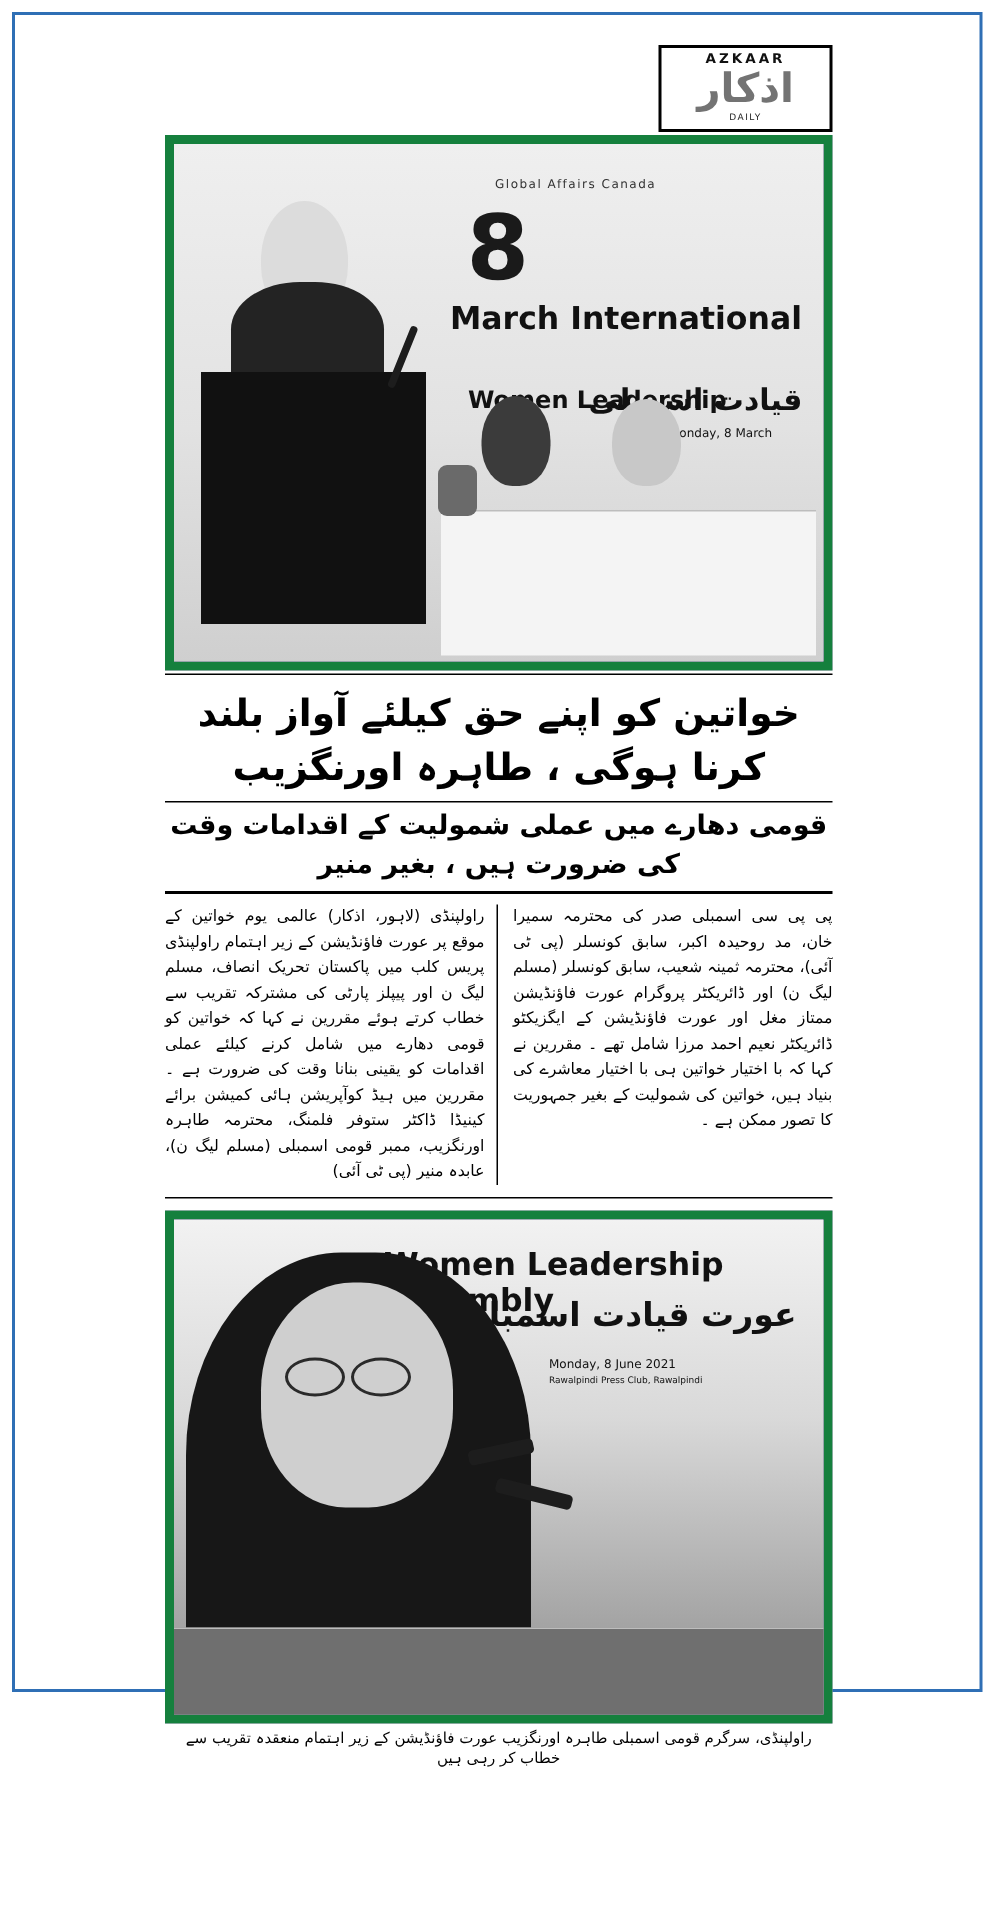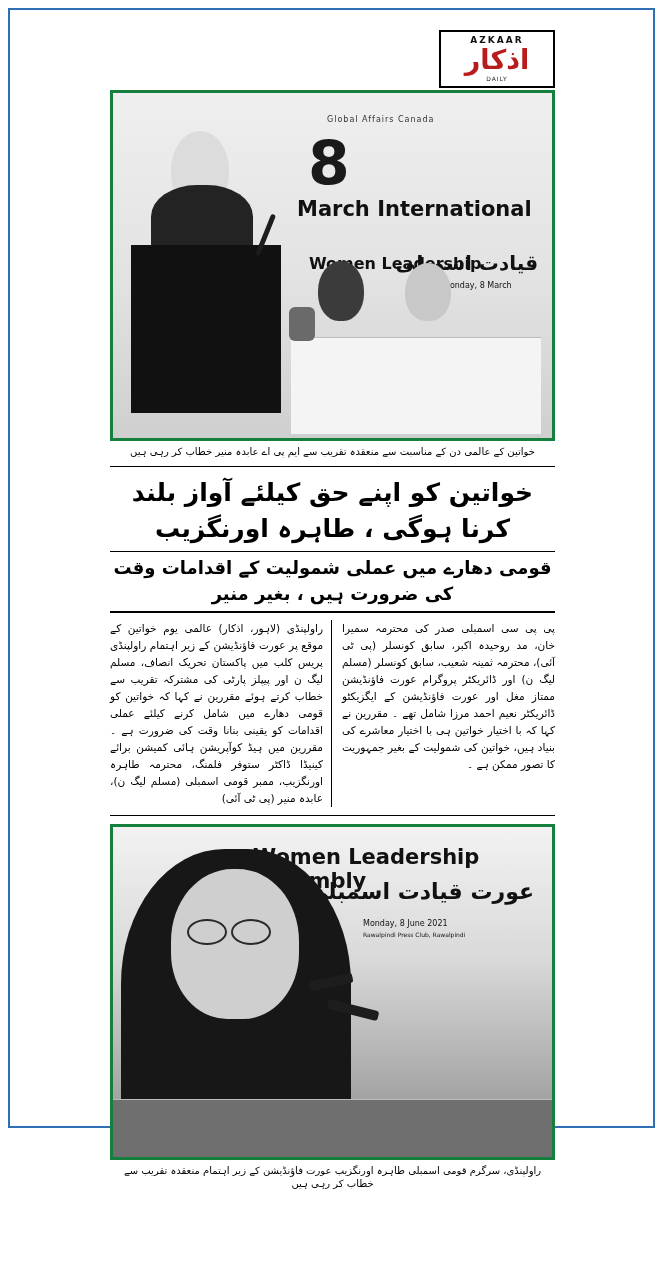--- a/index.html
+++ b/index.html
@@ -46,40 +46,40 @@
     font-size:9px;
     letter-spacing:2px;
     font-weight:bold;
     color:#111;
     line-height:10px;
   }
   .logo-urdu{
     font-size:27px;
     font-weight:bold;
     line-height:30px;
-    color:#b91c1c;
+    color:#737373;
     direction:rtl;
   }
   .logo-sub{
     font-size:6px;
     color:#222;
     line-height:7px;
     letter-spacing:1px;
   }
   .dateline{
     text-align:right;
     direction:rtl;
     font-size:13px;
     font-weight:bold;
     color:#000;
     margin:7px 2px 8px 0;
   }
   
   .photo{
-    border:3px solid #15803d;
+    border:6px solid #15803d;
     background:#f0abfc;
     position:relative;
     overflow:hidden;
   }
   .photo-top{height:345px;}
   .photo-bottom{height:330px;}
   .caption{
     direction:rtl;
     text-align:center;
     font-size:10px;
@@ -238,21 +238,20 @@
       <div class="person" style="left:58px;top:38px;width:58px;height:78px;background:#dcdcdc;"></div>
       <div class="shawl" style="left:38px;top:92px;width:102px;height:70px;"></div>
       <div class="podium" style="left:18px;top:152px;width:150px;height:168px;background:#111;"></div>
       <div class="mic" style="left:150px;top:120px;width:5px;height:44px;transform:rotate(22deg);"></div>
 
       <div class="table-cloth" style="left:178px;top:244px;width:250px;height:96px;"></div>
       <div class="person" style="left:205px;top:168px;width:46px;height:60px;background:#3b3b3b;"></div>
       <div class="person" style="left:292px;top:170px;width:46px;height:58px;background:#c8c8c8;"></div>
       <div class="flowerpot" style="left:176px;top:214px;width:26px;height:34px;"></div>
     </div>
-    <div class="caption">خواتین کے عالمی دن کے مناسبت سے منعقدہ تقریب سے ایم پی اے عابدہ منیر خطاب کر رہی ہیں</div>
 
     <div class="rule"></div>
     <div class="headline-main">خواتین کو اپنے حق کیلئے آواز بلند کرنا ہوگی ، طاہرہ اورنگزیب</div>
     <div class="headline-sub">قومی دھارے میں عملی شمولیت کے اقدامات وقت کی ضرورت ہیں ، بغیر منیر</div>
 
     <div class="body-cols">
       <div class="col">پی پی سی اسمبلی صدر کی محترمہ سمیرا خان، مد روحیدہ اکبر، سابق کونسلر (پی ٹی آئی)، محترمہ ثمینہ شعیب، سابق کونسلر (مسلم لیگ ن) اور ڈائریکٹر پروگرام عورت فاؤنڈیشن ممتاز مغل اور عورت فاؤنڈیشن کے ایگزیکٹو ڈائریکٹر نعیم احمد مرزا شامل تھے ۔ مقررین نے کہا کہ با اختیار خواتین ہی با اختیار معاشرے کی بنیاد ہیں، خواتین کی شمولیت کے بغیر جمہوریت کا تصور ممکن ہے ۔</div>
       <div class="col">راولپنڈی (لاہور، اذکار) عالمی یوم خواتین کے موقع پر عورت فاؤنڈیشن کے زیر اہتمام راولپنڈی پریس کلب میں پاکستان تحریک انصاف، مسلم لیگ ن اور پیپلز پارٹی کی مشترکہ تقریب سے خطاب کرتے ہوئے مقررین نے کہا کہ خواتین کو قومی دھارے میں شامل کرنے کیلئے عملی اقدامات کو یقینی بنانا وقت کی ضرورت ہے ۔ مقررین میں ہیڈ کوآپریشن ہائی کمیشن برائے کینیڈا ڈاکٹر ستوفر فلمنگ، محترمہ طاہرہ اورنگزیب، ممبر قومی اسمبلی (مسلم لیگ ن)، عابدہ منیر (پی ٹی آئی)</div>
     </div>
 

